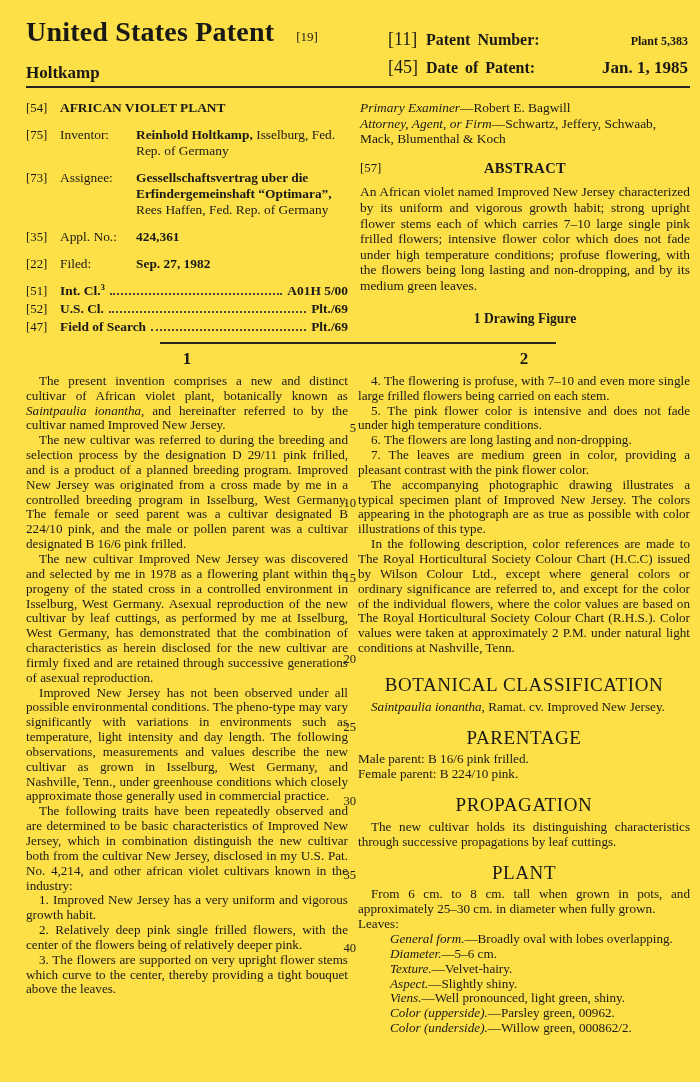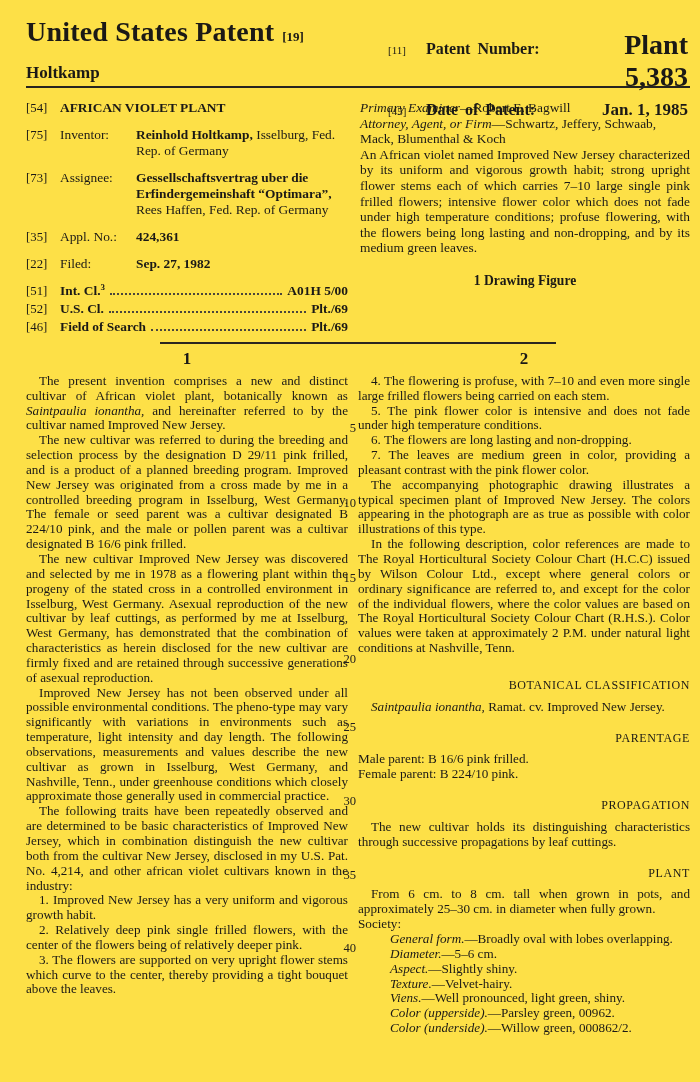--- a/index.html
+++ b/index.html
@@ -10,27 +10,27 @@
     color:#1b1916;
     position:relative;
     -webkit-font-smoothing:antialiased;
   }
   .page{position:absolute;inset:0;background:#fde047;overflow:hidden;}
 
   
   .header{position:absolute;top:16px;left:26px;right:12px;}
   .title-row{display:flex;align-items:baseline;}
   .main-title{font-size:28px;font-weight:bold;letter-spacing:0.2px;}
-  .title-tag{font-size:13px;margin-left:8px;font-weight:bold;}
+  .title-tag{font-size:13px;margin-left:22px;}
   .surname{font-size:17px;font-weight:bold;margin-top:15px;}
   .hdr-right{position:absolute;top:6px;left:362px;right:0;}
   .hdr-row{display:flex;align-items:baseline;margin-top:7px;}
-  .hdr-tag{font-size:11px;width:38px;flex:none;}
+  .hdr-tag{font-size:18px;width:38px;flex:none;}
   .hdr-label{font-size:16px;font-weight:bold;width:150px;flex:none;word-spacing:3px;}
-  .hdr-val1{font-size:28px;font-weight:bold;flex:1;text-align:right;}
+  .hdr-val1{font-size:12px;font-weight:bold;flex:1;text-align:right;}
   .hdr-val2{font-size:17px;font-weight:bold;flex:1;text-align:right;}
   .rule1{position:absolute;top:86px;left:26px;right:10px;height:2px;background:#27241f;}
 
   
   .bib-left{position:absolute;top:100px;left:26px;width:322px;font-size:13.4px;line-height:16px;}
   .bib-row{display:grid;grid-template-columns:34px 76px 1fr;margin-bottom:11px;}
   .tag{font-size:12.8px;}
   .b{font-weight:bold;}
   .leader-row{display:grid;grid-template-columns:34px 1fr;margin-bottom:2px;}
   .leader-line{display:flex;align-items:baseline;}
@@ -46,21 +46,21 @@
   .abstract-body{text-align:justify;}
   .drawing-note{text-align:center;font-weight:bold;margin-top:17px;font-size:13.6px;}
 
   .rule2{position:absolute;top:342px;left:160px;width:396px;height:2px;background:#2a2620;}
 
   
   .colnum{text-align:center;font-size:17px;font-weight:bold;margin-bottom:7px;}
   .col1{position:absolute;top:352px;left:26px;width:322px;font-size:13.15px;line-height:14.85px;text-align:justify;}
   .col2{position:absolute;top:352px;left:358px;width:332px;font-size:13.15px;line-height:14.85px;text-align:justify;}
   .col1 p,.col2 p{margin:0;text-indent:13px;}
-  .heading{text-align:right;text-indent:0 !important;letter-spacing:0.6px;font-size:12px;margin-top:16px !important;margin-bottom:7px !important;}
+  .heading{text-align:center;text-indent:0 !important;letter-spacing:0.6px;font-size:19px;margin-top:16px !important;margin-bottom:7px !important;}
   .heading.sp{margin-top:22px !important;}
   .noindent{text-indent:0 !important;}
   .leaf{margin:0;padding-left:46px;text-indent:-14px !important;text-align:left;}
 
   
   .gutter-num{position:absolute;left:333px;width:23px;text-align:right;font-size:12.6px;color:#23201c;}
 </style>
 </head>
 <body>
 
@@ -123,33 +123,37 @@
     </div>
     <div class="leader-row">
       <span class="tag">[52]</span>
       <span class="leader-line">
           <span class="b">U.S. Cl.</span>
           <span class="leader"></span>
           <span class="b">Plt./69</span>
         </span>
     </div>
     <div class="leader-row">
-      <span class="tag">[46]</span>
+      <span class="tag">[47]</span>
       <span class="leader-line">
           <span class="b">Field of Search</span>
           <span class="leader"></span>
           <span class="b">Plt./69</span>
         </span>
     </div>
   </div>
 
   <div class="bib-right">
     <div class="exam-line"><span class="ital">Primary Examiner</span><span>—Robert E. Bagwill</span></div>
     <div class="exam-line"><span class="ital">Attorney, Agent, or Firm</span><span>—Schwartz, Jeffery, Schwaab, Mack, Blumenthal &amp; Koch</span></div>
 
+    <div class="abstract-head">
+      <span class="abstract-tag">[57]</span>
+      <span class="abstract-title">ABSTRACT</span>
+    </div>
     <div class="abstract-body">An African violet named Improved New Jersey characterized by its uniform and vigorous growth habit; strong upright flower stems each of which carries 7–10 large single pink frilled flowers; intensive flower color which does not fade under high temperature conditions; profuse flowering, with the flowers being long lasting and non-dropping, and by its medium green leaves.</div>
     <div class="drawing-note">1 Drawing Figure</div>
   </div>
 
   <div class="rule2"></div>
 
   <div class="gutter-num" style="top:421px">5</div>
   <div class="gutter-num" style="top:496px">10</div>
   <div class="gutter-num" style="top:571px">15</div>
   <div class="gutter-num" style="top:652px">20</div>
@@ -184,24 +188,24 @@
 
     <p class="heading">PARENTAGE</p>
     <p class="noindent">Male parent: B 16/6 pink frilled.</p>
     <p class="noindent">Female parent: B 224/10 pink.</p>
 
     <p class="heading">PROPAGATION</p>
     <p>The new cultivar holds its distinguishing characteristics through successive propagations by leaf cuttings.</p>
 
     <p class="heading">PLANT</p>
     <p>From 6 cm. to 8 cm. tall when grown in pots, and approximately 25–30 cm. in diameter when fully grown.</p>
-    <p class="noindent">Society:</p>
+    <p class="noindent">Leaves:</p>
 
     <p class="leaf"><span class="ital">General form.</span><span>—Broadly oval with lobes overlapping.</span></p>
     <p class="leaf"><span class="ital">Diameter.</span><span>—5–6 cm.</span></p>
+    <p class="leaf"><span class="ital">Texture.</span><span>—Velvet-hairy.</span></p>
     <p class="leaf"><span class="ital">Aspect.</span><span>—Slightly shiny.</span></p>
-    <p class="leaf"><span class="ital">Texture.</span><span>—Velvet-hairy.</span></p>
     <p class="leaf"><span class="ital">Viens.</span><span>—Well pronounced, light green, shiny.</span></p>
     <p class="leaf"><span class="ital">Color (upperside).</span><span>—Parsley green, 00962.</span></p>
     <p class="leaf"><span class="ital">Color (underside).</span><span>—Willow green, 000862/2.</span></p>
   </div>
 
 </div>
 
 </body></html>

